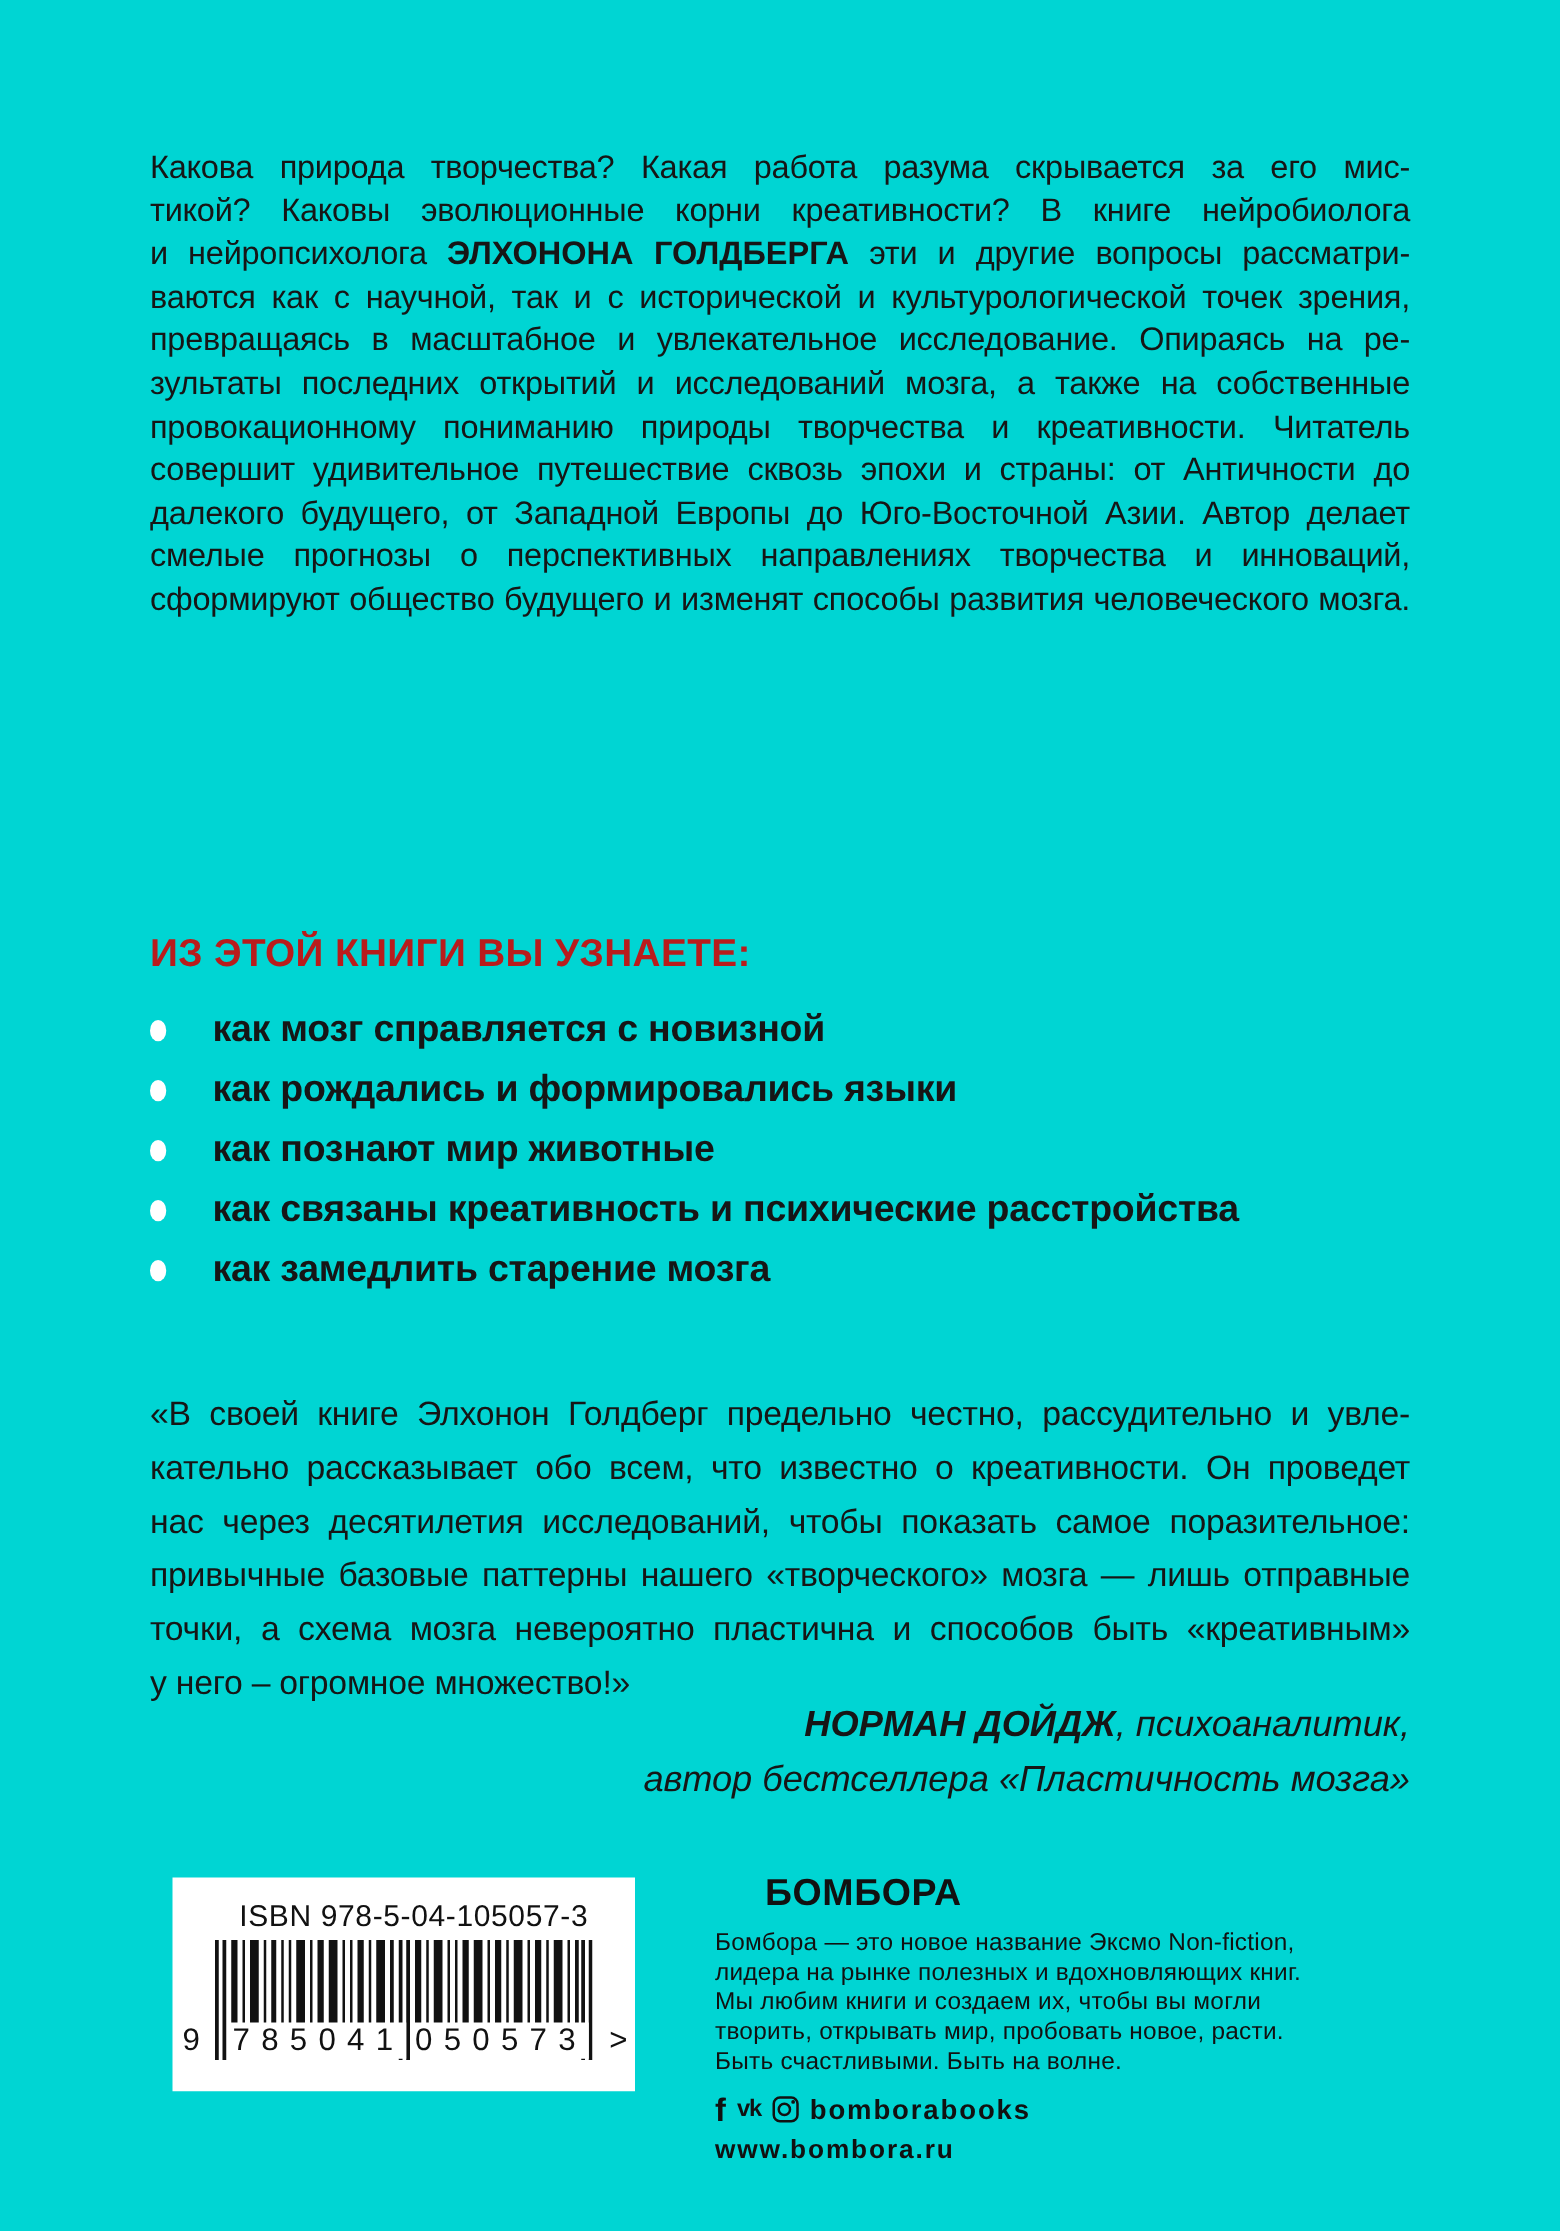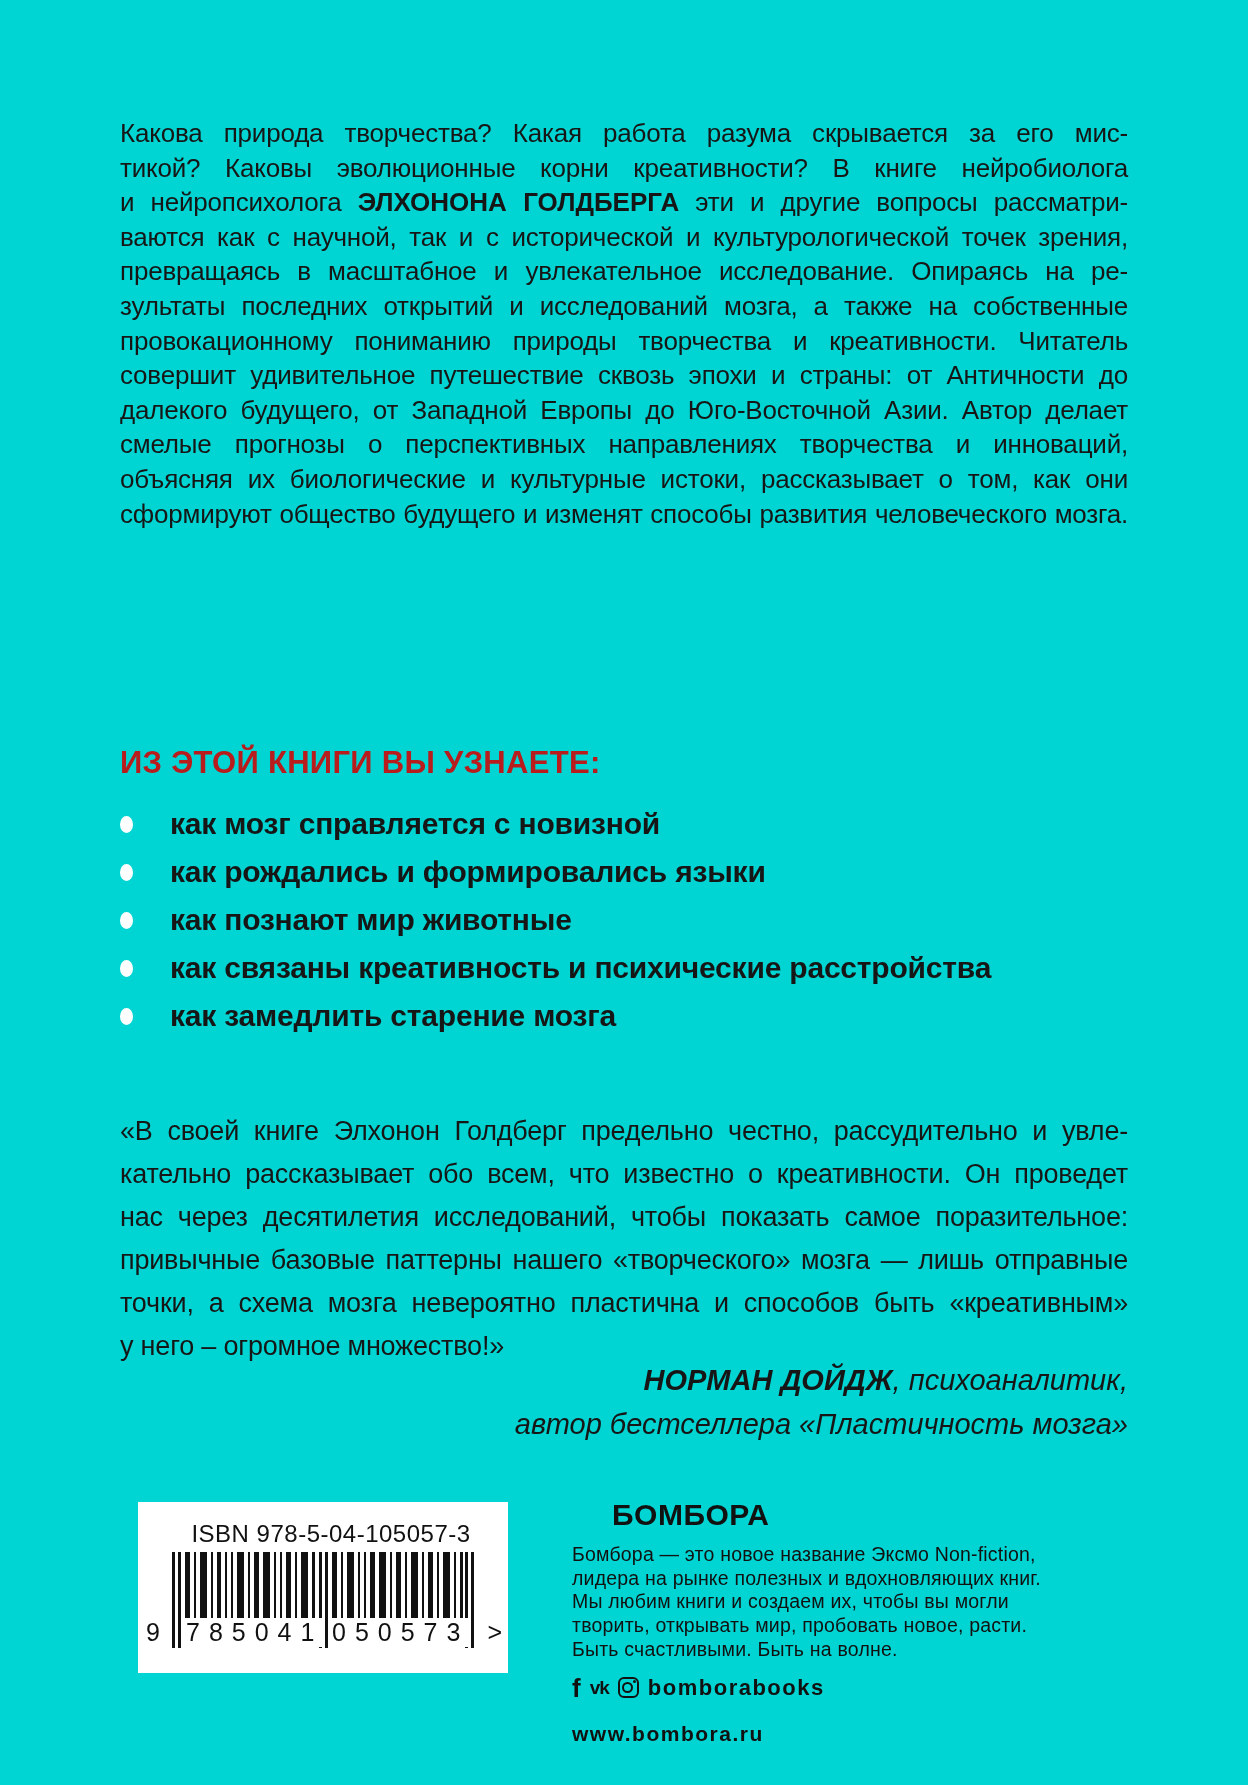--- a/index.html
+++ b/index.html
@@ -194,21 +194,21 @@
     height: 3px;
     background: #111;
     border-radius: 50%;
   }
   .handle {
     font-size: 22px;
     font-weight: bold;
     letter-spacing: 1.5px;
   }
   .url {
-    margin-top: 21px;
+    margin-top: 7px;
     font-size: 21px;
     font-weight: bold;
     letter-spacing: 1.5px;
   }
 </style>
 </head>
 <body>
 
 <div class="page">
 
@@ -216,21 +216,20 @@
     <div class="jline">Какова природа творчества? Какая работа разума скрывается за его мис-</div>
     <div class="jline">тикой? Каковы эволюционные корни креативности? В книге нейробиолога</div>
     <div class="jline"><span>и нейропсихолога </span><span class="bold-name">ЭЛХОНОНА ГОЛДБЕРГА</span><span> эти и другие вопросы рассматри-</span></div>
     <div class="jline">ваются как с научной, так и с исторической и культурологической точек зрения,</div>
     <div class="jline">превращаясь в масштабное и увлекательное исследование. Опираясь на ре-</div>
     <div class="jline">зультаты последних открытий и исследований мозга, а также на собственные</div>
     <div class="jline">провокационному пониманию природы творчества и креативности. Читатель</div>
     <div class="jline">совершит удивительное путешествие сквозь эпохи и страны: от Античности до</div>
     <div class="jline">далекого будущего, от Западной Европы до Юго-Восточной Азии. Автор делает</div>
     <div class="jline">смелые прогнозы о перспективных направлениях творчества и инноваций,</div>
-    <div class="jline">объясняя их биологические и культурные истоки, рассказывает о том, как они</div>
     <div class="jline">сформируют общество будущего и изменят способы развития человеческого мозга.</div>
   </div>
 
   <div class="learn-heading">ИЗ ЭТОЙ КНИГИ ВЫ УЗНАЕТЕ:</div>
   <div class="learn">
     <div class="learn-item">
         <span class="bullet"></span>
         <span>как мозг справляется с новизной</span>
       </div>
     <div class="learn-item">

